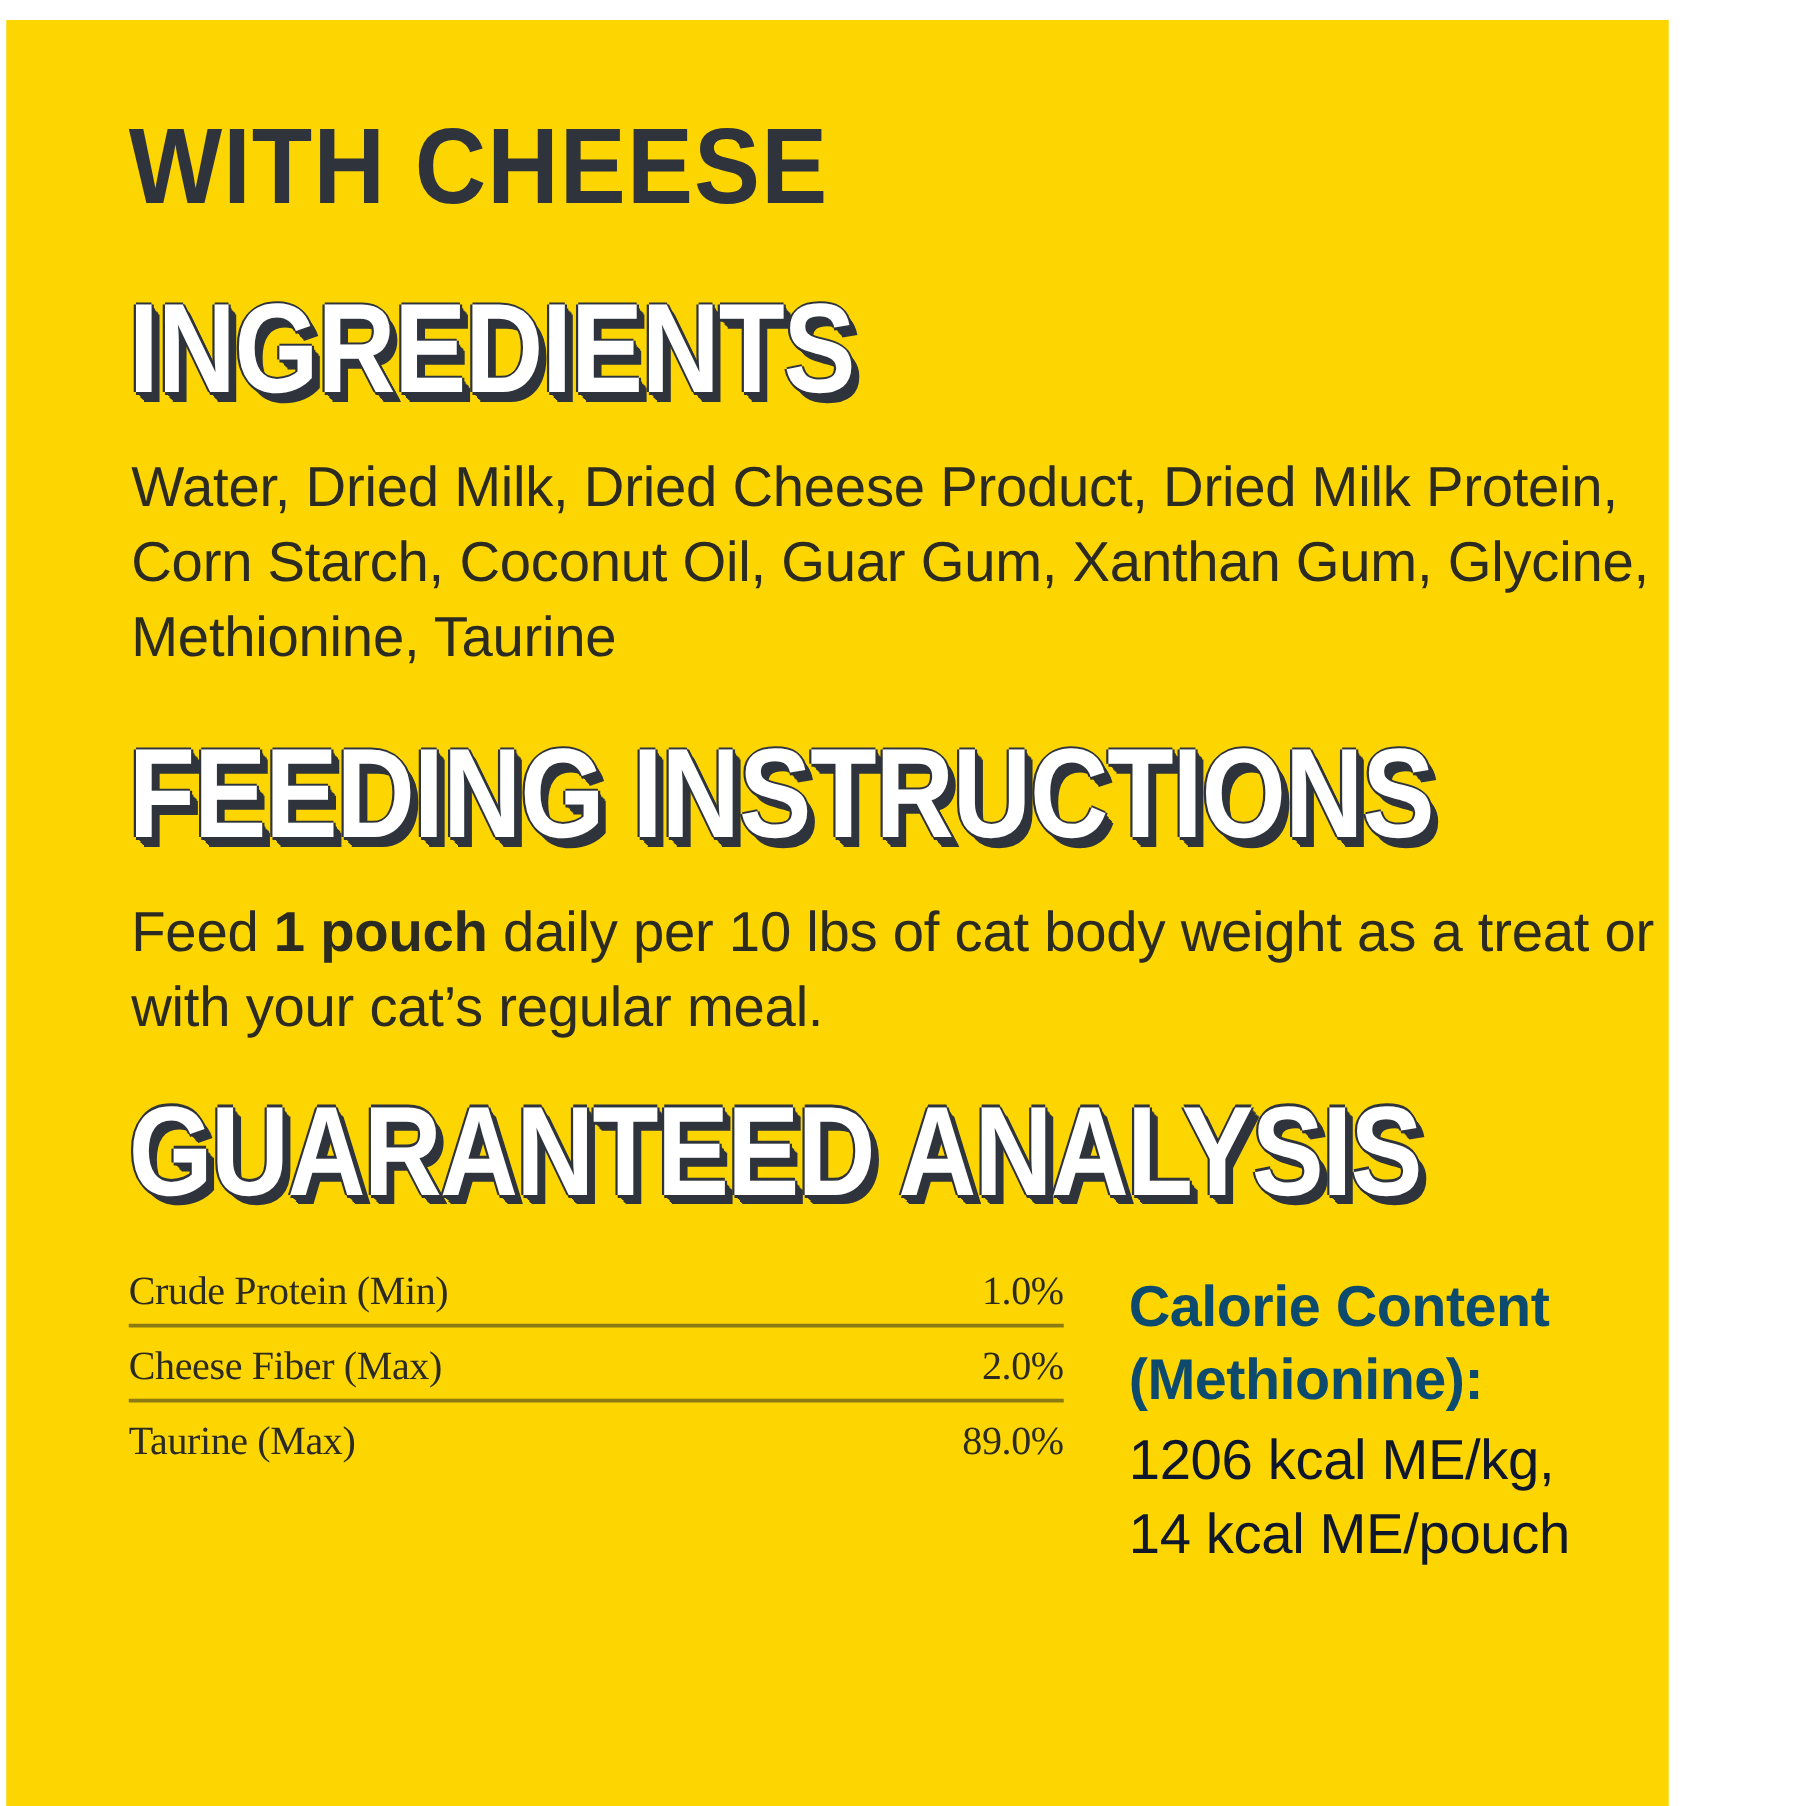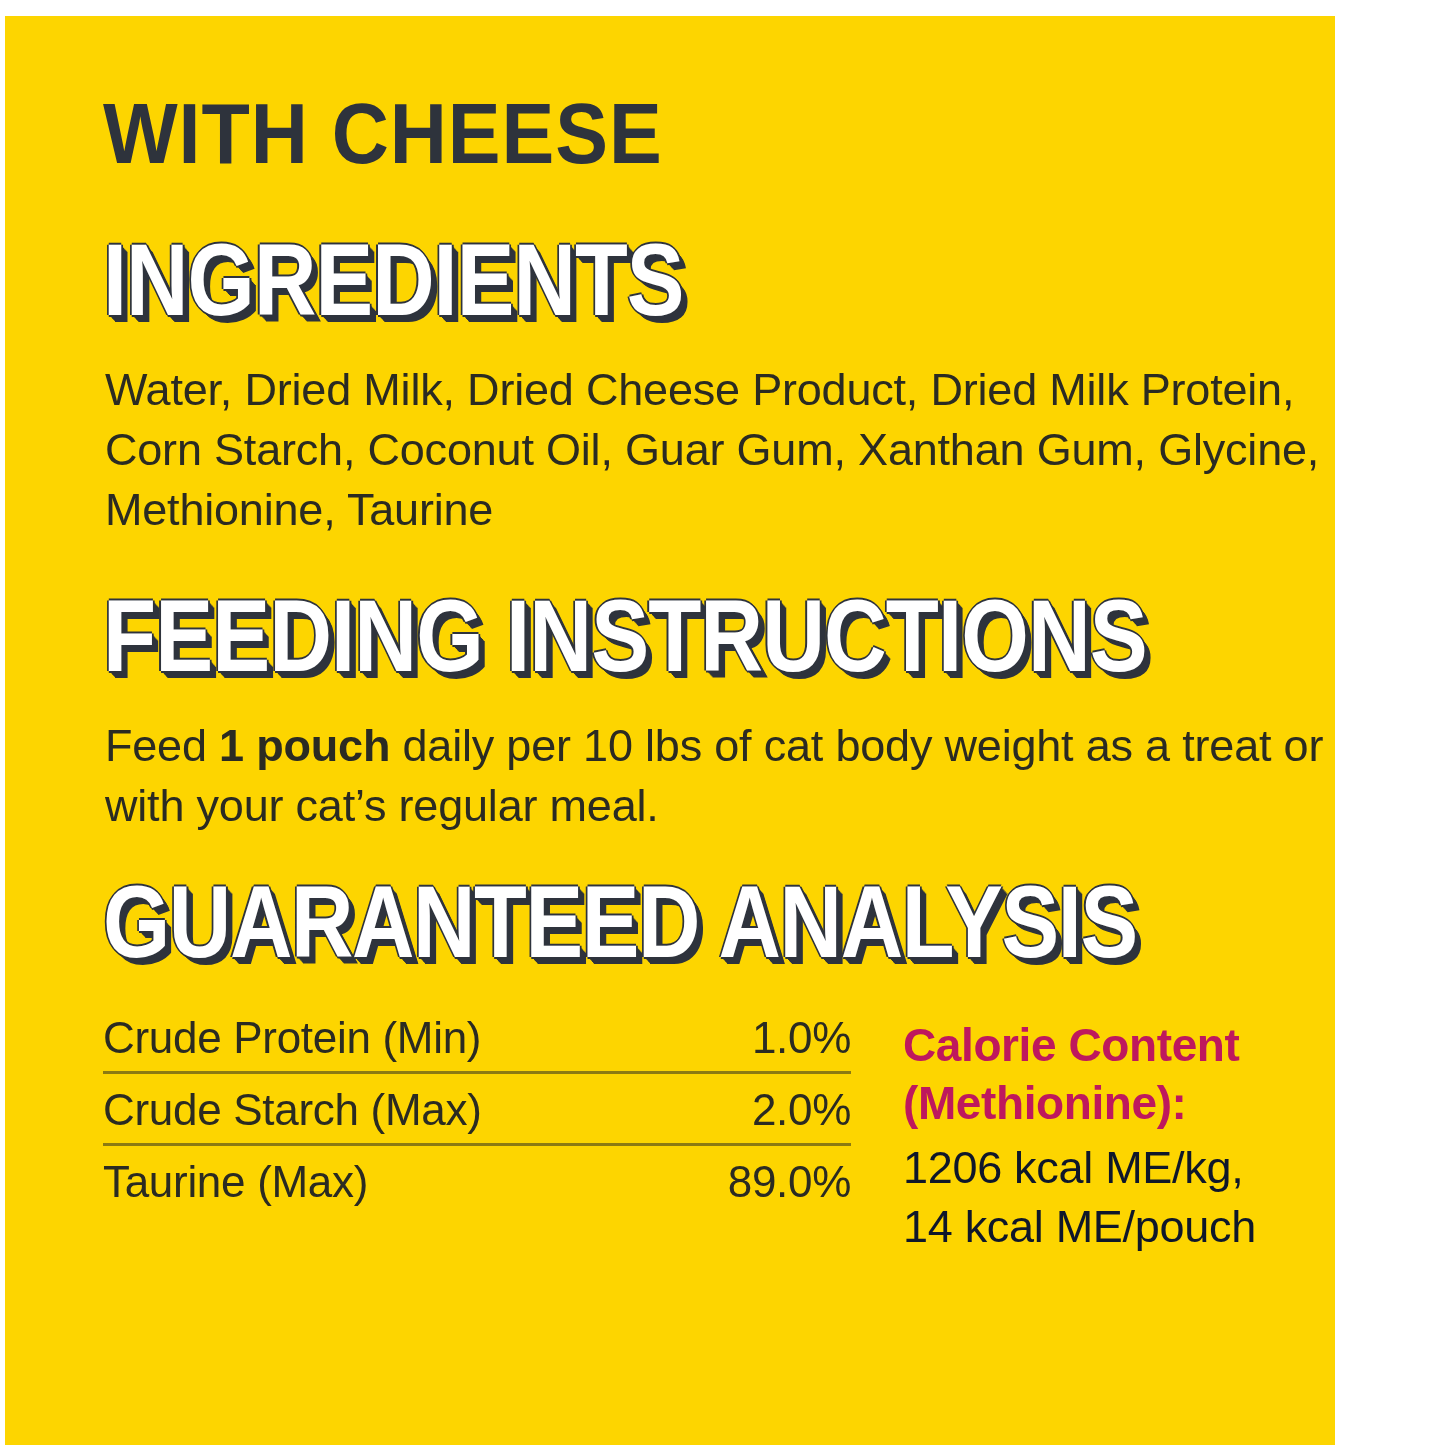--- a/index.html
+++ b/index.html
@@ -132,26 +132,27 @@
   }
 
   .ga-table {
     width: 748px;
     flex: 0 0 748px;
     border-collapse: collapse;
   }
 
   .ga-table td {
     color: #2B2B22;
-    font-size: 44px;
+    font-size: 32px;
     line-height: 1;
     padding: 0 0 11px 0;
     vertical-align: bottom;
     letter-spacing: -0.3px;
     white-space: nowrap;
+    font-family: Liberation Serif, serif;
   }
 
   .ga-table tr td {
     border-bottom: 3px solid #8C7A12;
   }
 
   .ga-table tr:last-child td {
     border-bottom: none;
   }
 
@@ -167,21 +168,21 @@
   .ga-table tr + tr td {
     padding-top: 14px;
   }
 
   .calorie-col {
     flex: 1 1 auto;
     padding-top: 0px;
   }
 
   .calorie-title {
-    color: #be185d;
+    color: #0c4a6e;
     font-size: 46px;
     line-height: 58px;
     font-weight: 700;
     letter-spacing: -0.4px;
     margin: 0 0 6px 0;
   }
 
   .calorie-line {
     color: #0f172a;
     font-size: 45px;
@@ -211,21 +212,21 @@
 
     <div class="analysis-block">
 
       <table class="ga-table">
         <tbody>
           <tr>
             <td>Crude Protein (Min)</td>
             <td>1.0%</td>
           </tr>
           <tr>
-            <td>Crude Starch (Max)</td>
+            <td>Cheese Fiber (Max)</td>
             <td>2.0%</td>
           </tr>
           <tr>
             <td>Taurine (Max)</td>
             <td>89.0%</td>
           </tr>
         </tbody>
       </table>
 
       <div class="calorie-col">

